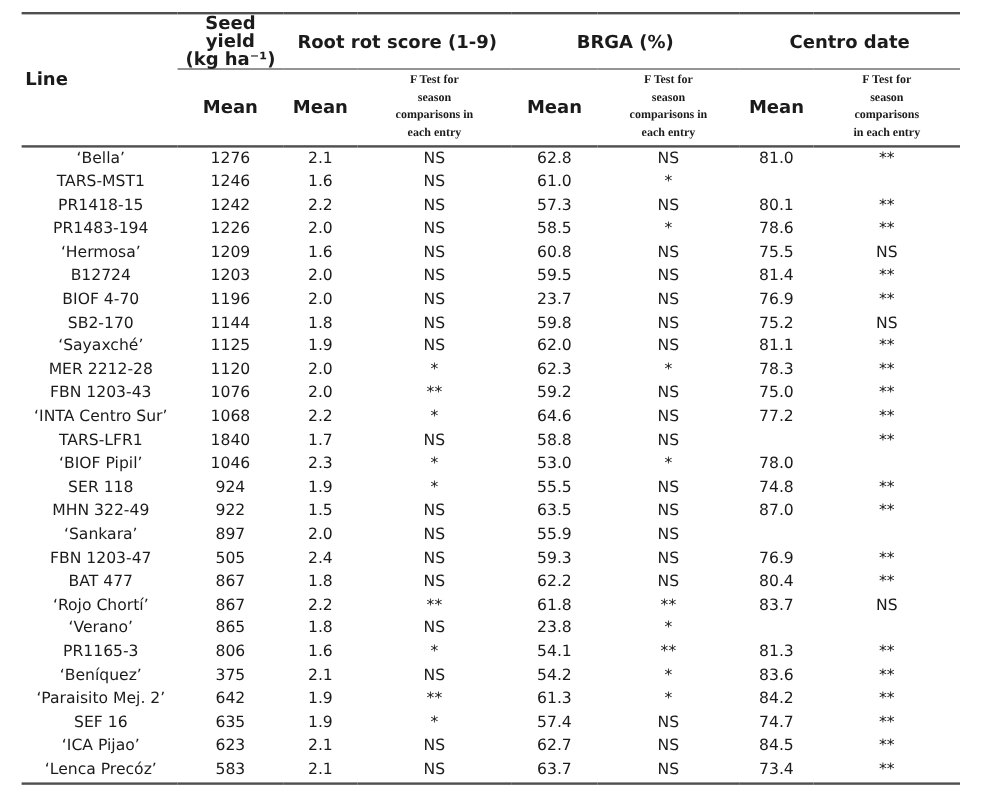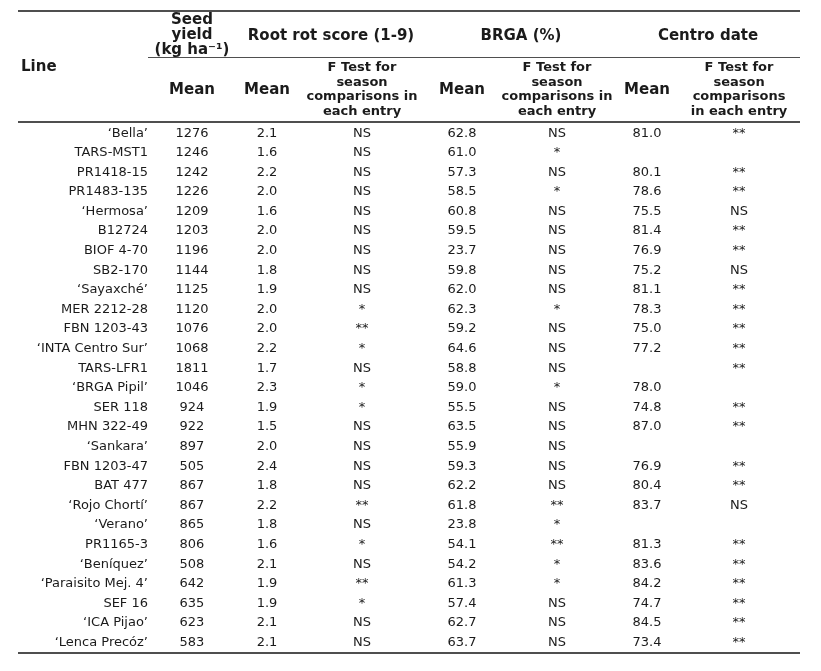--- a/index.html
+++ b/index.html
@@ -21,30 +21,30 @@
   col.c-brgaftest{width:118px;}
   col.c-hdmean{width:62px;}
   col.c-hdftest{width:122px;}
   th{font-weight:bold;font-size:15px;padding:0;vertical-align:middle;text-align:center;}
   tr.group-row{height:36px;}
   tr.group-row th.grp{border-bottom:1px solid #4f4f4f;}
   tr.sub-row{height:64px;}
   tr.sub-row th, th.line-th{border-bottom:2px solid #4f4f4f;}
   th.line-th{text-align:left;padding-left:3px;vertical-align:middle;}
   .pre{white-space:pre-line;line-height:15px;}
-  .ftest{white-space:pre-line;line-height:14.6px;font-size:13px;}
+  .ftest{white-space:pre-line;line-height:14.6px;font-size:10px;font-family:Liberation Serif, serif;}
   tbody td{
     font-size:13px;
     line-height:19.6px;
     padding:0;
     text-align:center;
     white-space:nowrap;
     vertical-align:middle;
   }
-  tbody td.left{text-align:right;padding-left:2px;}
+  tbody td.left{text-align:center;padding-left:2px;}
 </style>
 </head>
 <body>
 
 <div class="page">
   <table>
     <colgroup>
       <col class="c-line">
         <col class="c-seedmean">
         <col class="c-rrmean">
@@ -107,21 +107,21 @@
           <td class="left">PR1418-15</td>
           <td>1242</td>
           <td>2.2</td>
           <td>NS</td>
           <td>57.3</td>
           <td>NS</td>
           <td>80.1</td>
           <td>**</td>
         </tr>
         <tr>
-          <td class="left">PR1483-135</td>
+          <td class="left">PR1483-194</td>
           <td>1226</td>
           <td>2.0</td>
           <td>NS</td>
           <td>58.5</td>
           <td>*</td>
           <td>78.6</td>
           <td>**</td>
         </tr>
         <tr>
           <td class="left">‘Hermosa’</td>
@@ -198,34 +198,34 @@
           <td>1068</td>
           <td>2.2</td>
           <td>*</td>
           <td>64.6</td>
           <td>NS</td>
           <td>77.2</td>
           <td>**</td>
         </tr>
         <tr>
           <td class="left">TARS-LFR1</td>
-          <td>1811</td>
+          <td>1840</td>
           <td>1.7</td>
           <td>NS</td>
           <td>58.8</td>
           <td>NS</td>
           <td></td>
           <td>**</td>
         </tr>
         <tr>
-          <td class="left">‘BRGA Pipil’</td>
+          <td class="left">‘BIOF Pipil’</td>
           <td>1046</td>
           <td>2.3</td>
           <td>*</td>
-          <td>59.0</td>
+          <td>53.0</td>
           <td>*</td>
           <td>78.0</td>
           <td></td>
         </tr>
         <tr>
           <td class="left">SER 118</td>
           <td>924</td>
           <td>1.9</td>
           <td>*</td>
           <td>55.5</td>
@@ -298,30 +298,30 @@
           <td>806</td>
           <td>1.6</td>
           <td>*</td>
           <td>54.1</td>
           <td>**</td>
           <td>81.3</td>
           <td>**</td>
         </tr>
         <tr>
           <td class="left">‘Beníquez’</td>
-          <td>508</td>
+          <td>375</td>
           <td>2.1</td>
           <td>NS</td>
           <td>54.2</td>
           <td>*</td>
           <td>83.6</td>
           <td>**</td>
         </tr>
         <tr>
-          <td class="left">‘Paraisito Mej. 4’</td>
+          <td class="left">‘Paraisito Mej. 2’</td>
           <td>642</td>
           <td>1.9</td>
           <td>**</td>
           <td>61.3</td>
           <td>*</td>
           <td>84.2</td>
           <td>**</td>
         </tr>
         <tr>
           <td class="left">SEF 16</td>

